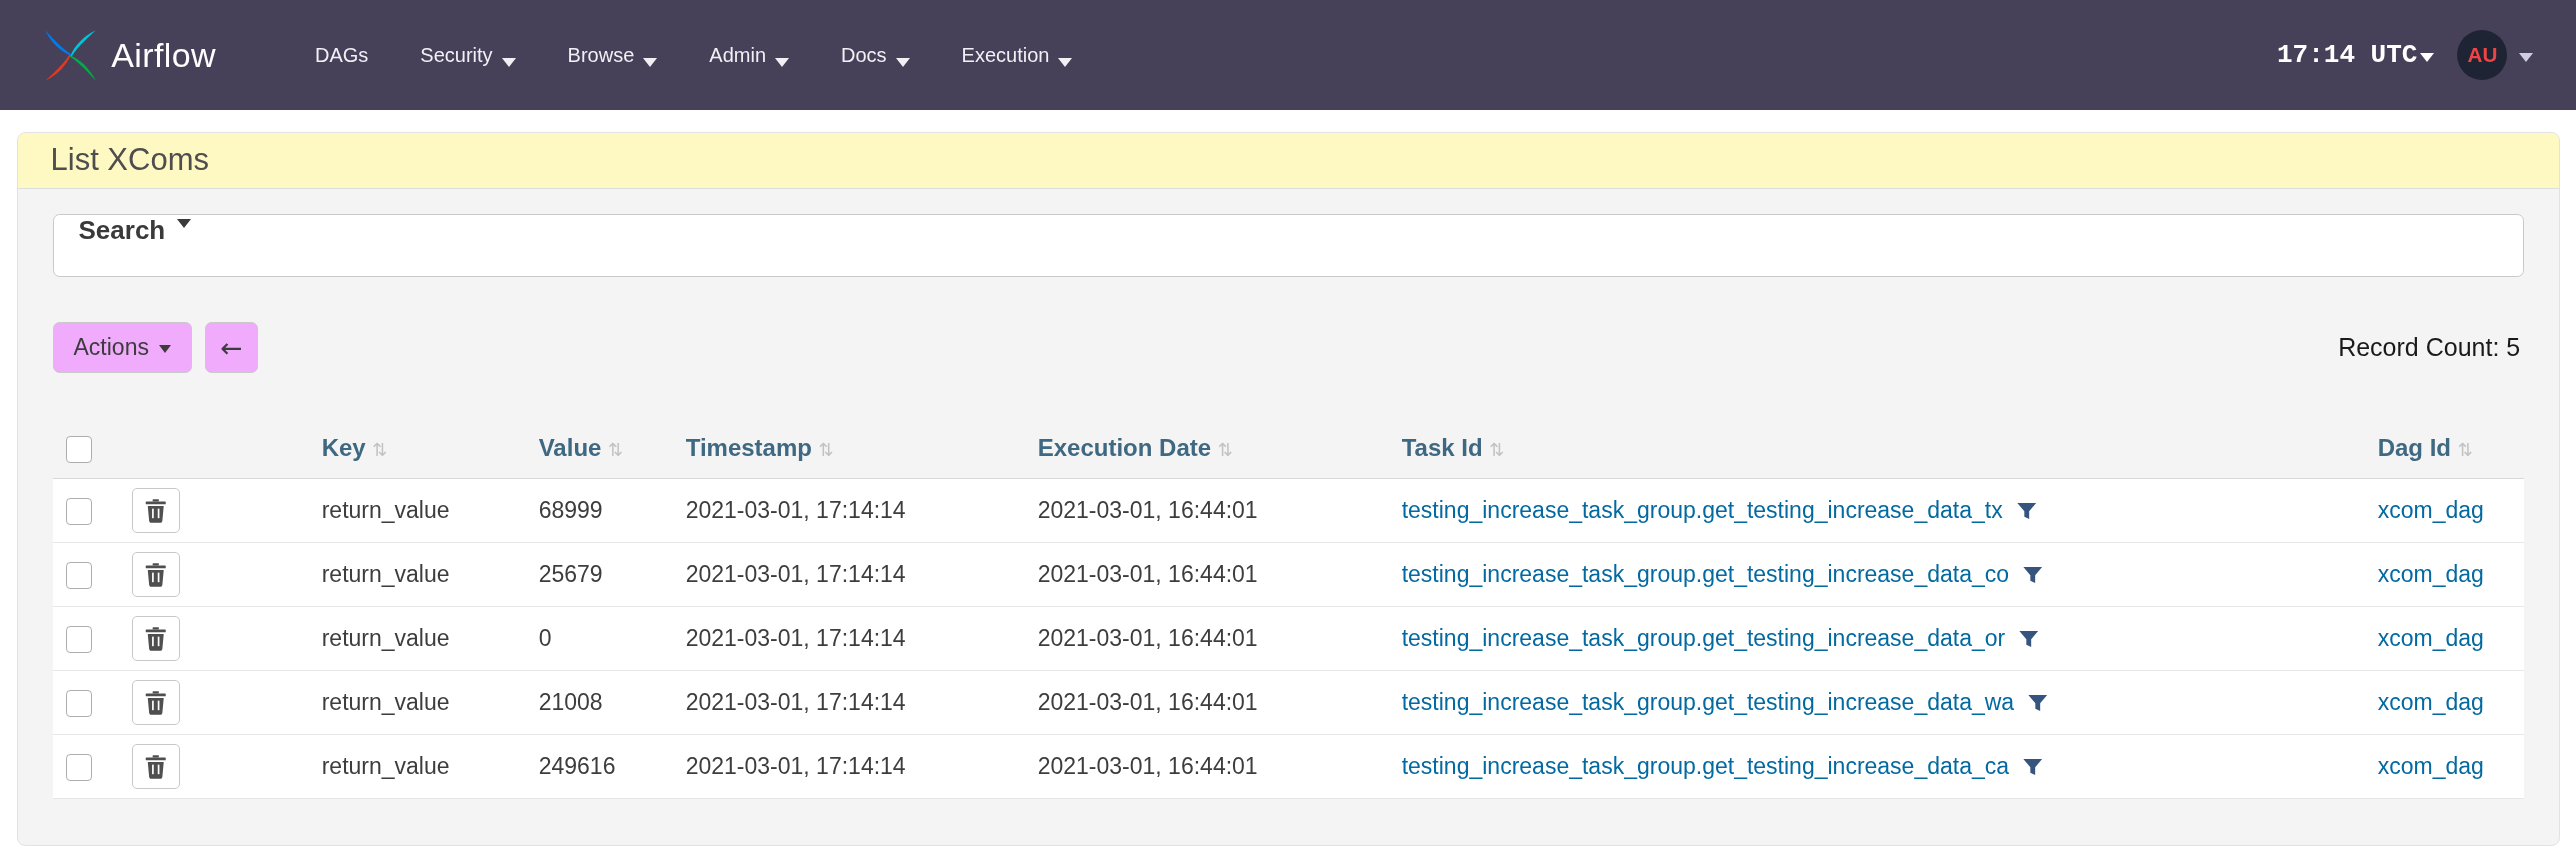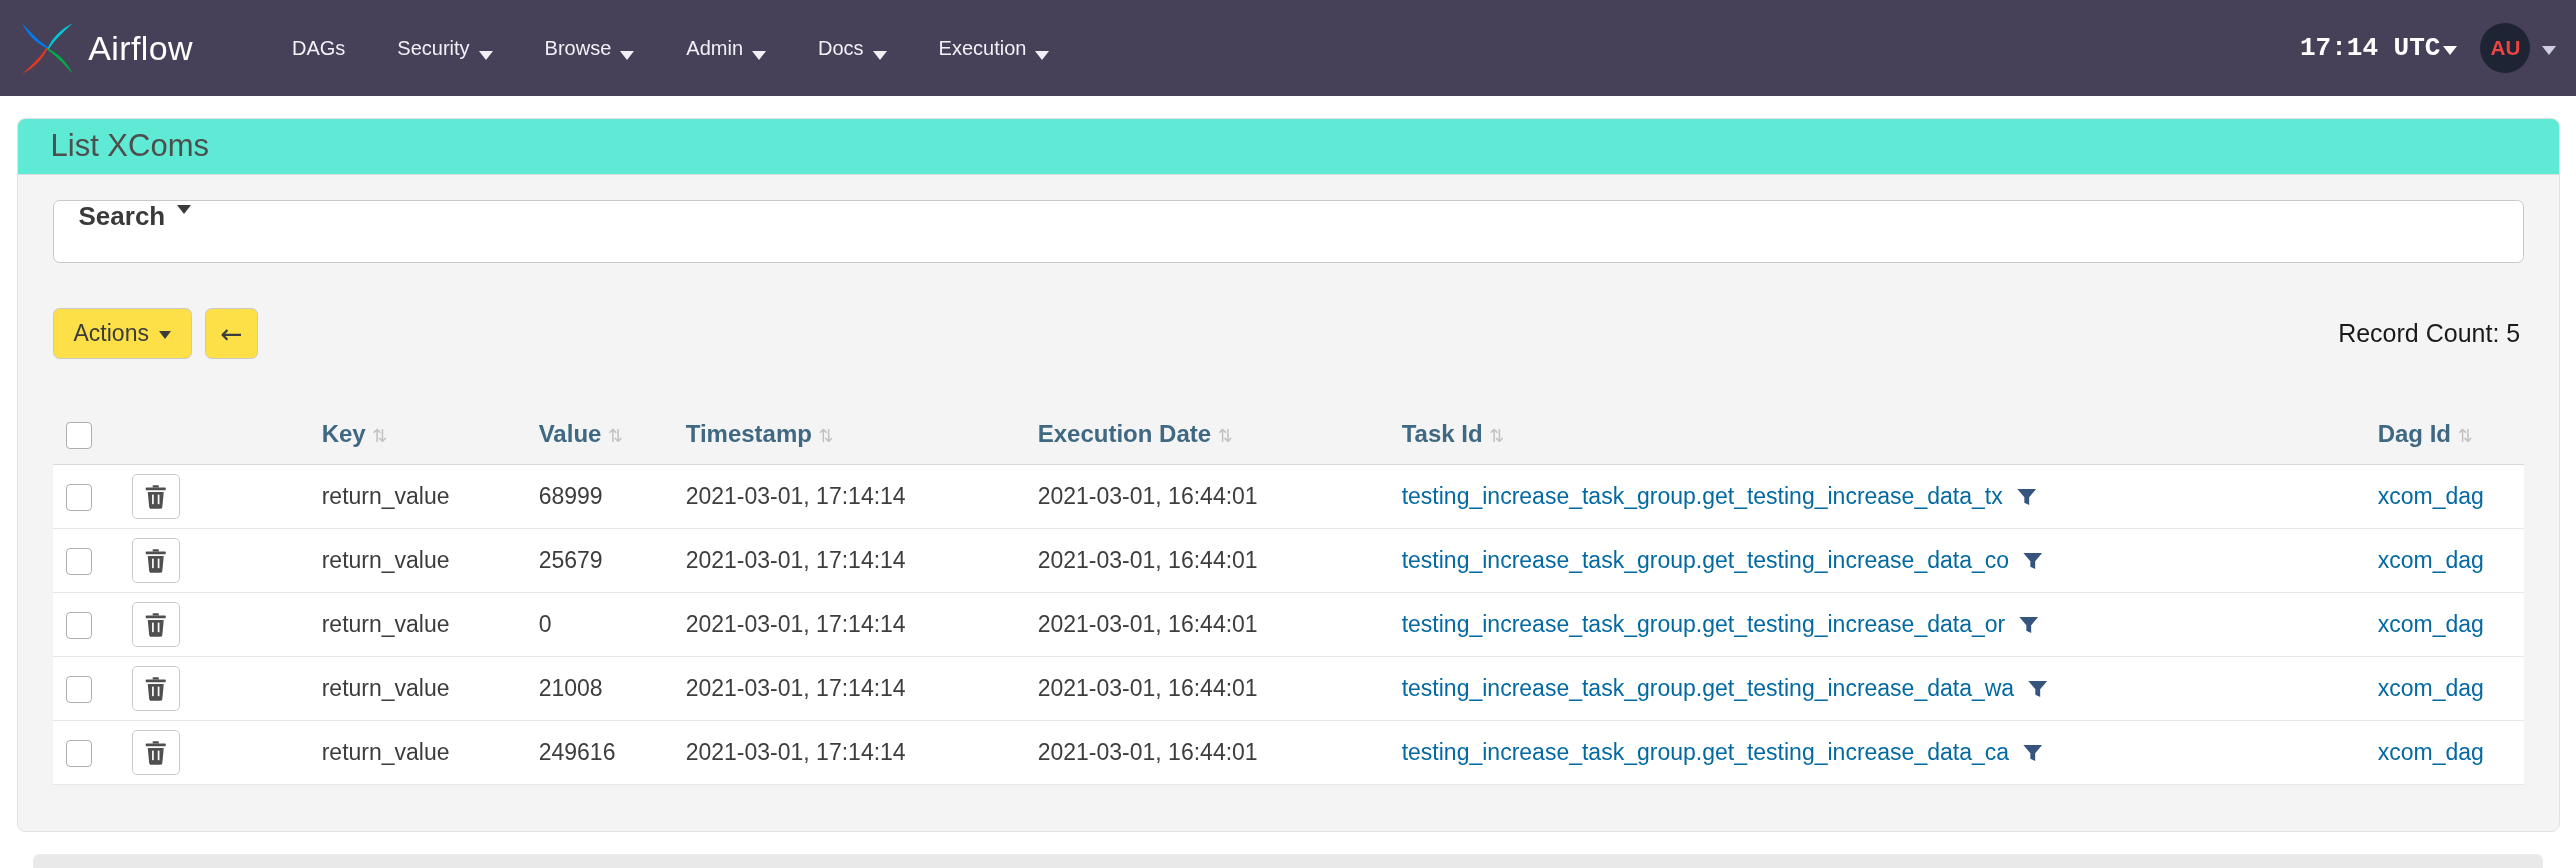--- a/index.html
+++ b/index.html
@@ -4,23 +4,23 @@
 <style>
   * { margin:0; padding:0; box-sizing:border-box; }
   html,body { width:2576px; height:868px; }
   body {
     font-family:"Liberation Sans", sans-serif;
     background:#ffffff;
     overflow:hidden;
   }
   
   .navbar {
-    height:96px; background:#464159;
+    height:110px; background:#464159;
     display:flex; align-items:center;
-    padding:0 20px; color:#fff;
+    padding:0 43px; color:#fff;
   }
   .brand { display:flex; align-items:center; gap:13.2px; margin-right:73px; cursor:pointer; }
   .brand-name { font-size:34px; color:#ffffff; letter-spacing:0.4px; }
   .nav-items { display:flex; align-items:center; }
   .nav-item {
     font-size:20px; color:#f1f0f5; padding:0 26px;
     display:flex; align-items:flex-end; gap:9px; cursor:pointer; white-space:nowrap;
   }
   .caret {
     width:0; height:0; display:inline-block; margin-top:4.1px;
@@ -34,35 +34,35 @@
     width:50px; height:50px; border-radius:50%; background:#1e2433;
     display:flex; align-items:center; justify-content:center;
     font-size:20.7px; font-weight:bold; color:#ef4444;
   }
   .user-menu .caret { color:#cfcde0; }
 
   
   .content { padding:21.5px 16.5px 0 16.5px; }
   .panel { border:0.8px solid #e2e2e2; border-radius:8.3px; overflow:hidden; background:#f4f4f4; }
   .panel-header {
-    background:#5eead4; height:56px; display:flex; align-items:center;
+    background:#fef9c3; height:56px; display:flex; align-items:center;
     padding:0 33px; font-size:31px; color:#4e4e4e; border-bottom:0.8px solid #ddd;
   }
   .panel-body { padding:25px 35px 46px 35px; }
 
   .search-box {
     background:#fff; border:0.8px solid #c9c9c9; border-radius:6.6px;
     height:63px; display:flex; gap:11.6px;
     padding:0 25px; font-size:26px; font-weight:bold; color:#3a3a3a; cursor:pointer;
   }
   .search-box .caret { color:#3a3a3a; }
 
   .actions-row { display:flex; align-items:center; margin-top:45px; }
   .btn {
-    background:#fde047; border:0.8px solid #c9c9c9; border-radius:6.6px;
+    background:#f0abfc; border:0.8px solid #c9c9c9; border-radius:6.6px;
     height:51px; display:inline-flex; align-items:center; gap:10px;
     font-size:23px; color:#3c3c3c; padding:0 20px; cursor:pointer;
     font-family:"Liberation Sans", sans-serif;
   }
   .btn .caret { color:#3c3c3c; border-left-width:6.6px; border-right-width:6.6px; border-top-width:8.3px; }
   .btn-back { margin-left:13.2px; width:53px; justify-content:center; padding:0; }
   .back-glyph { font-family:"DejaVu Sans", sans-serif; font-size:26.5px; color:#3c3c3c; }
   .record-count { margin-left:auto; font-size:25px; color:#1a1a1a; padding-right:3.3px; }
 
   

